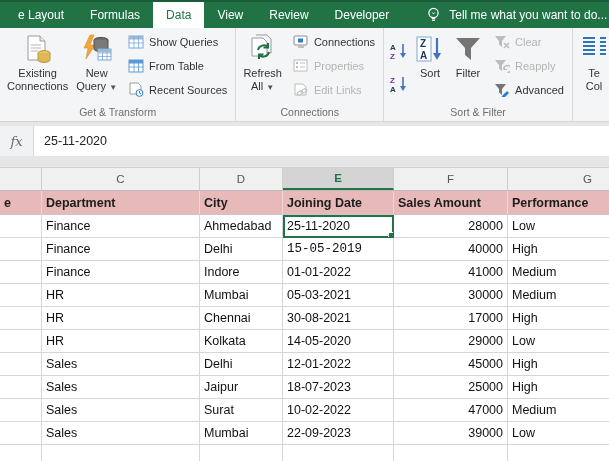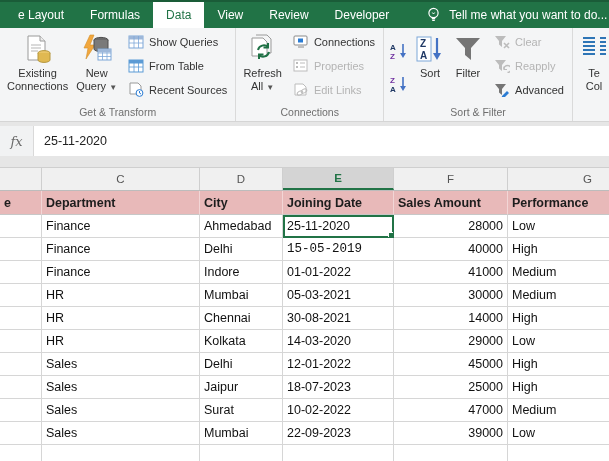--- a/index.html
+++ b/index.html
@@ -349,28 +349,28 @@
       <div class="gcell" style="width: 83px;">Mumbai</div>
       <div class="gcell" style="width: 111px;">05-03-2021</div>
       <div class="gcell num" style="width: 114px;">30000</div>
       <div class="gcell" style="width: 160px;">Medium</div>
     </div>
     <div class="grow">
       <div class="gcell" style="width: 42px;"></div>
       <div class="gcell" style="width: 158px;">HR</div>
       <div class="gcell" style="width: 83px;">Chennai</div>
       <div class="gcell" style="width: 111px;">30-08-2021</div>
-      <div class="gcell num" style="width: 114px;">14000</div>
+      <div class="gcell num" style="width: 114px;">17000</div>
       <div class="gcell" style="width: 160px;">High</div>
     </div>
     <div class="grow">
       <div class="gcell" style="width: 42px;"></div>
       <div class="gcell" style="width: 158px;">HR</div>
       <div class="gcell" style="width: 83px;">Kolkata</div>
-      <div class="gcell" style="width: 111px;">14-03-2020</div>
+      <div class="gcell" style="width: 111px;">14-05-2020</div>
       <div class="gcell num" style="width: 114px;">29000</div>
       <div class="gcell" style="width: 160px;">Low</div>
     </div>
     <div class="grow">
       <div class="gcell" style="width: 42px;"></div>
       <div class="gcell" style="width: 158px;">Sales</div>
       <div class="gcell" style="width: 83px;">Delhi</div>
       <div class="gcell" style="width: 111px;">12-01-2022</div>
       <div class="gcell num" style="width: 114px;">45000</div>
       <div class="gcell" style="width: 160px;">High</div>

